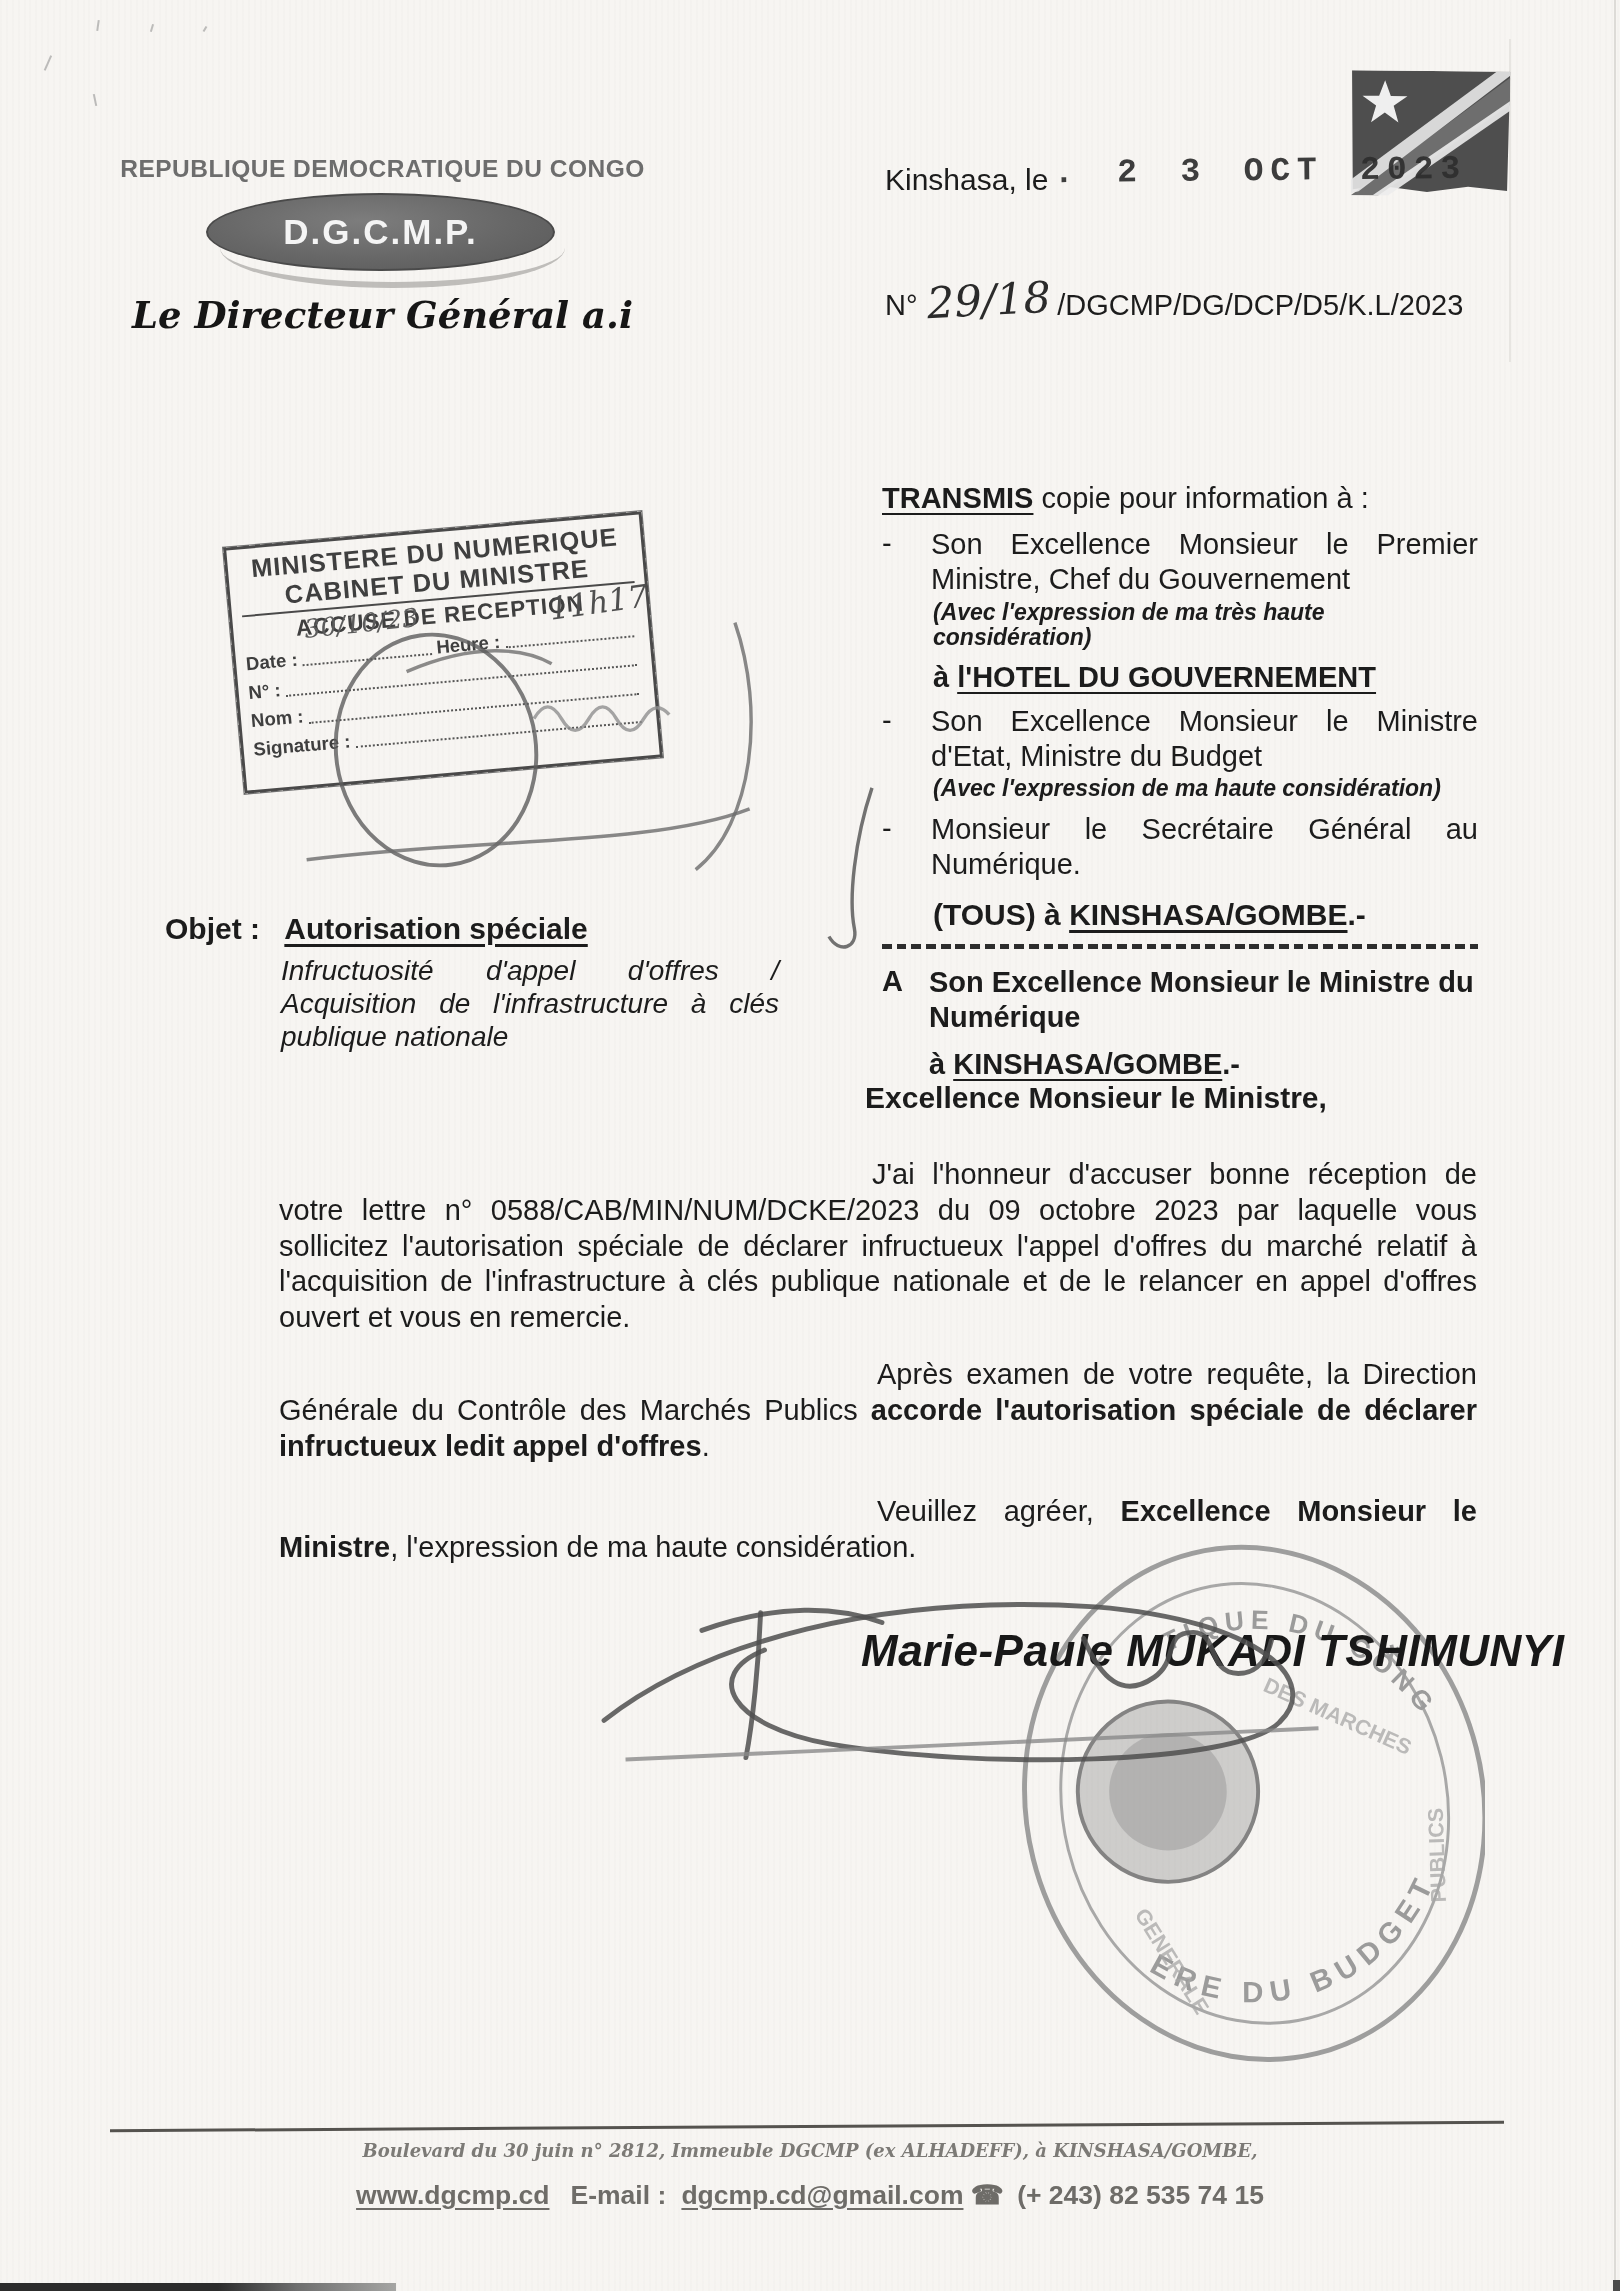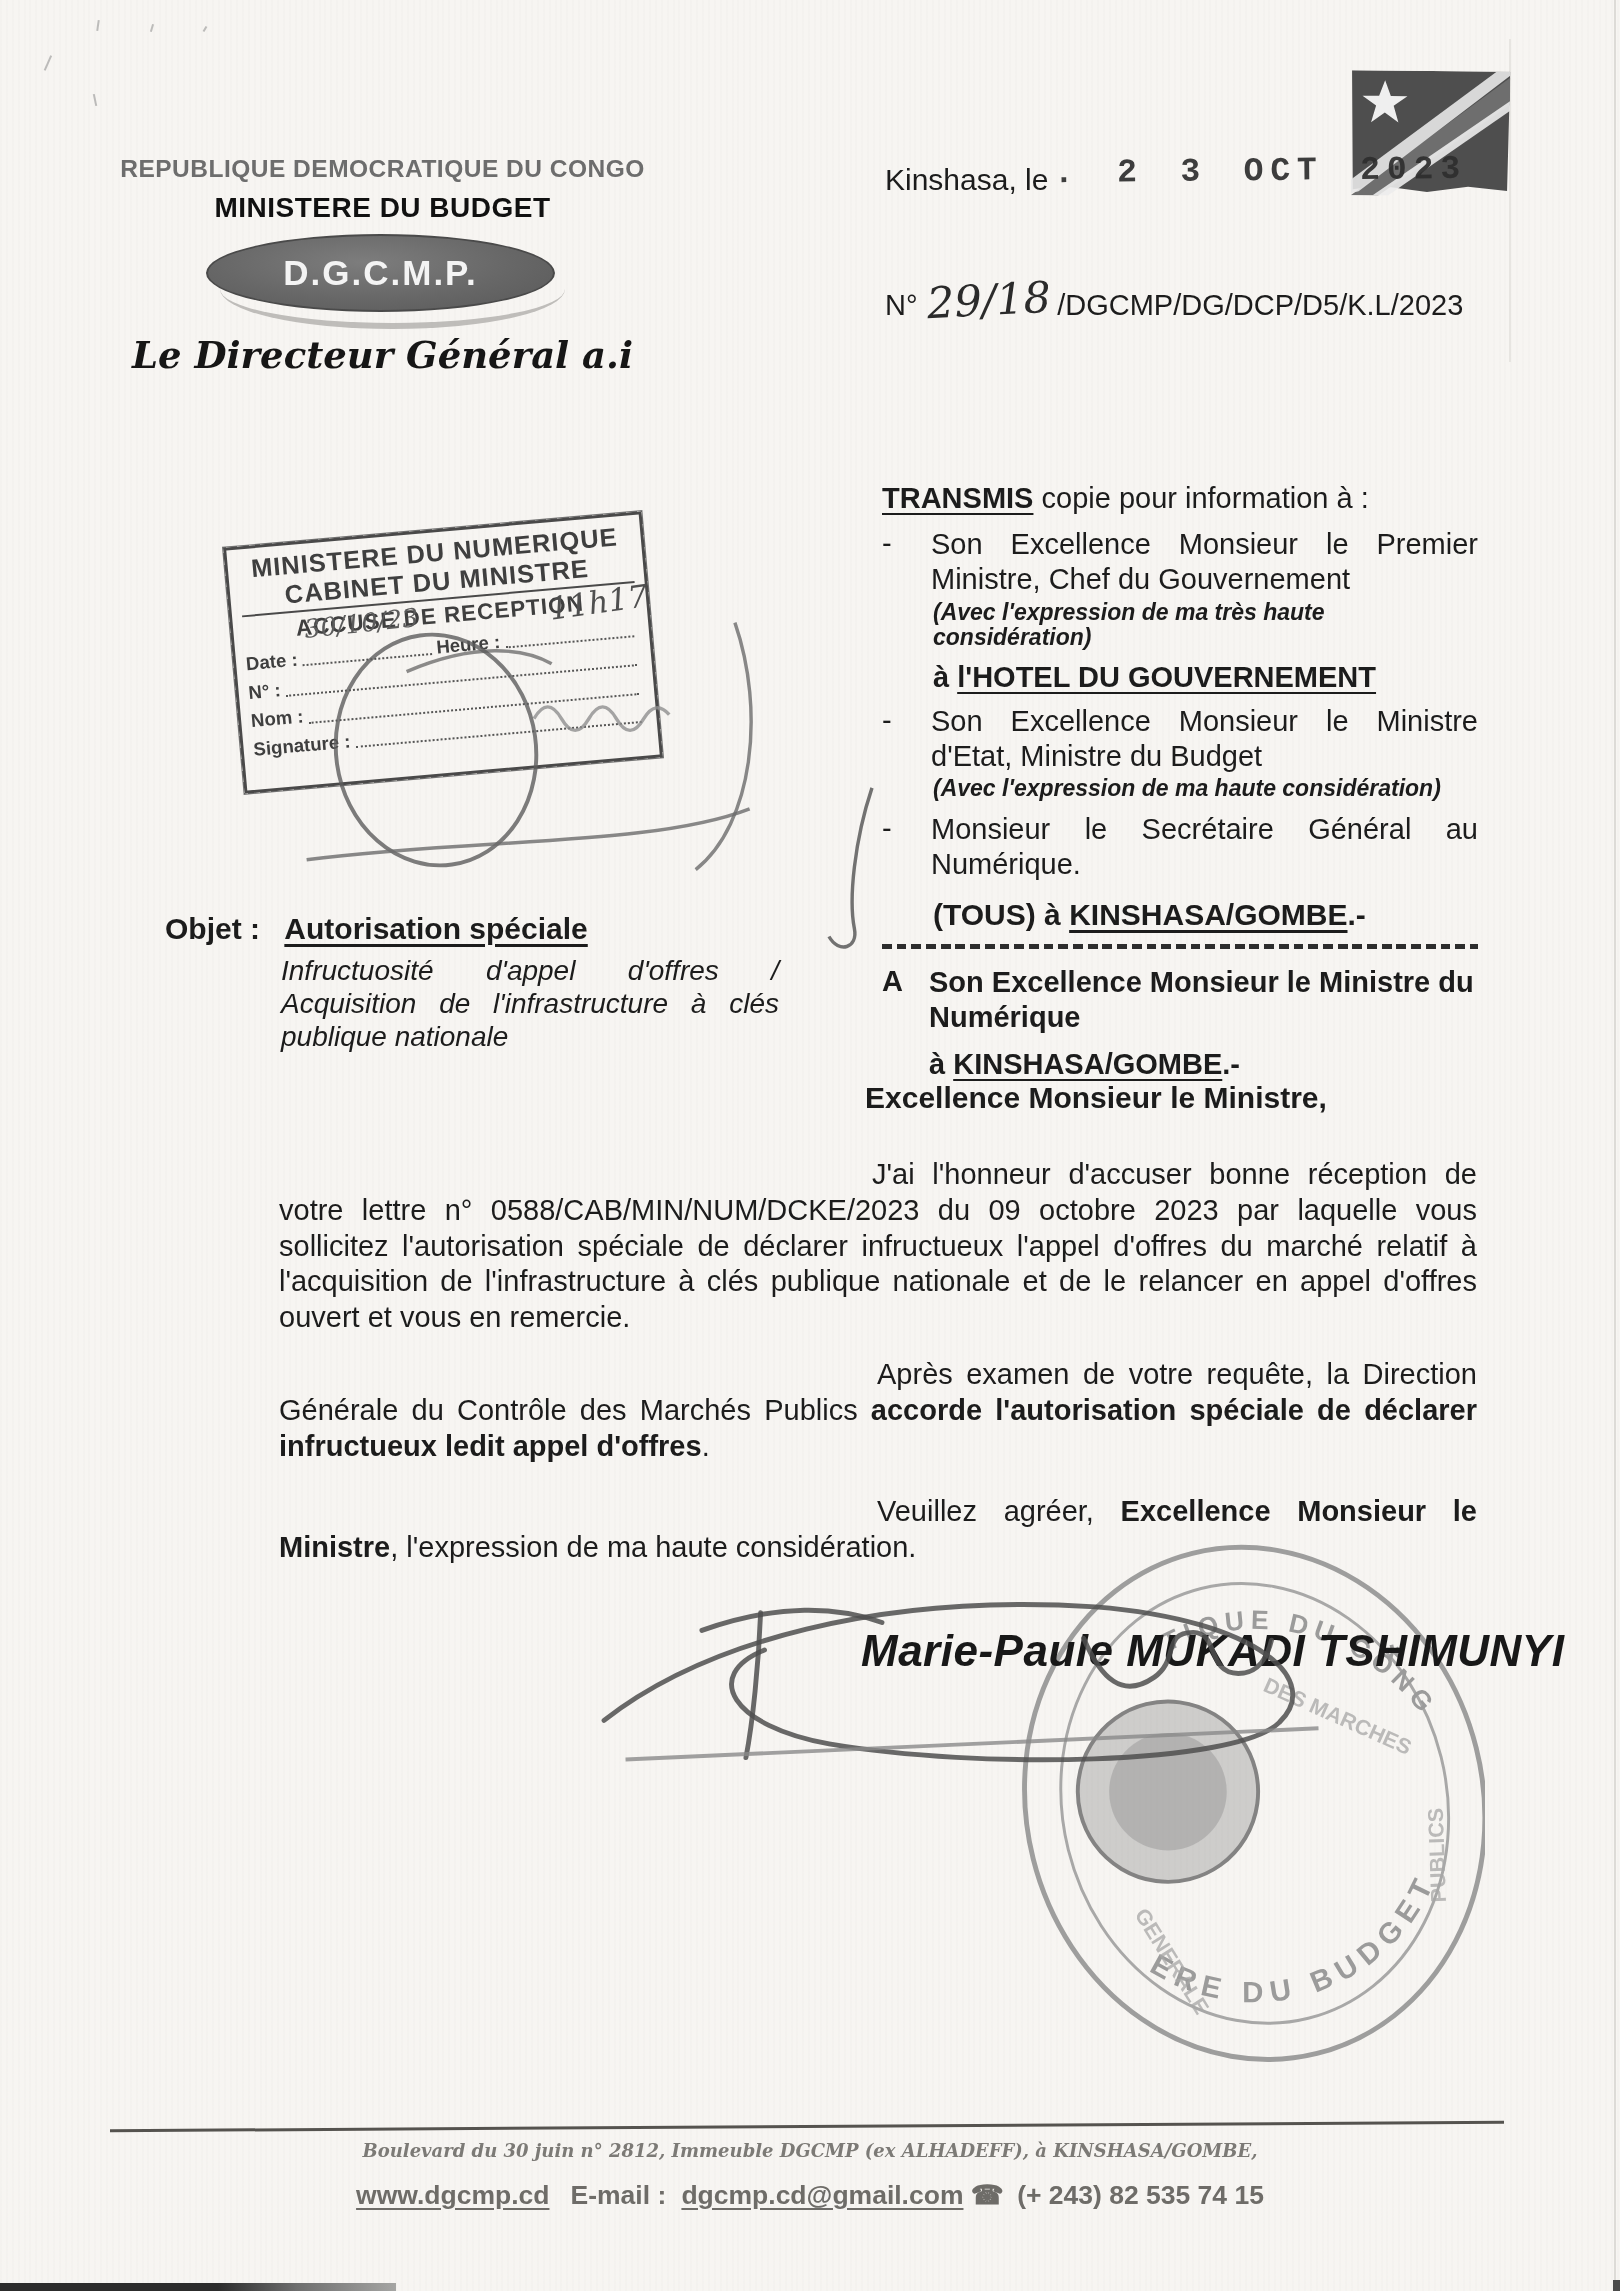--- a/index.html
+++ b/index.html
@@ -105,21 +105,20 @@
   <div class="abs noise" style="left:47px;top:55px;height:15.7px;transform:rotate(24deg);"></div>
   <div class="abs noise" style="left:97px;top:19.6px;height:10.8px;transform:rotate(8deg);"></div>
   <div class="abs noise" style="left:151px;top:23.5px;height:7.8px;transform:rotate(16deg);"></div>
   <div class="abs noise" style="left:204px;top:25.5px;height:5.9px;transform:rotate(30deg);"></div>
   <div class="abs noise" style="left:94px;top:94px;height:11.8px;transform:rotate(-12deg);"></div>
   <div class="abs edge-r"></div>
   <div class="abs crease"></div>
 
   <div class="abs hdr-left">
     <div class="country">REPUBLIQUE DEMOCRATIQUE DU CONGO</div>
-    <div class="ministry">MINISTERE DU BUDGET</div>
     <div class="oval-wrap">
       <div class="oval-shadow"></div>
       <div class="oval">
         <span class="oval-txt">D.G.C.M.P.</span>
       </div>
     </div>
     <div class="director">Le Directeur Général a.i</div>
   </div>
 
   <svg class="abs flag" viewBox="0 0 162 128">

